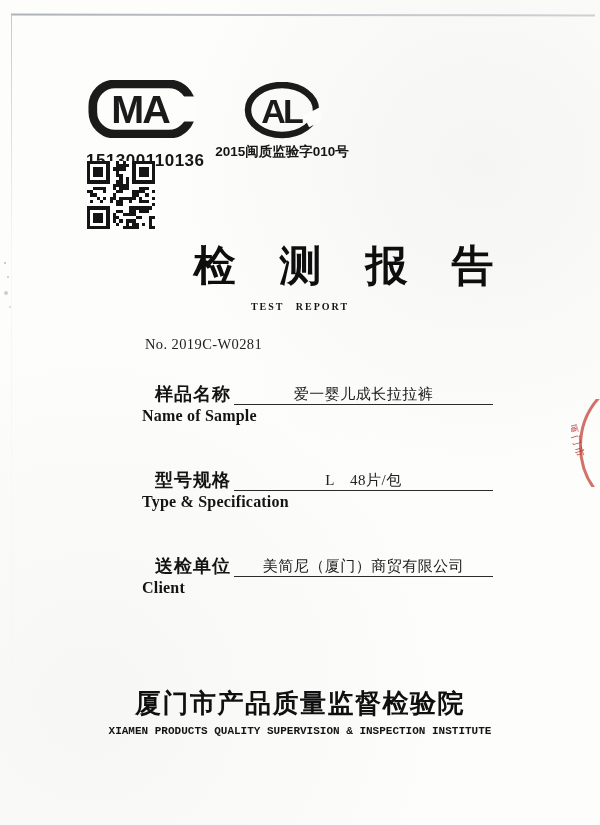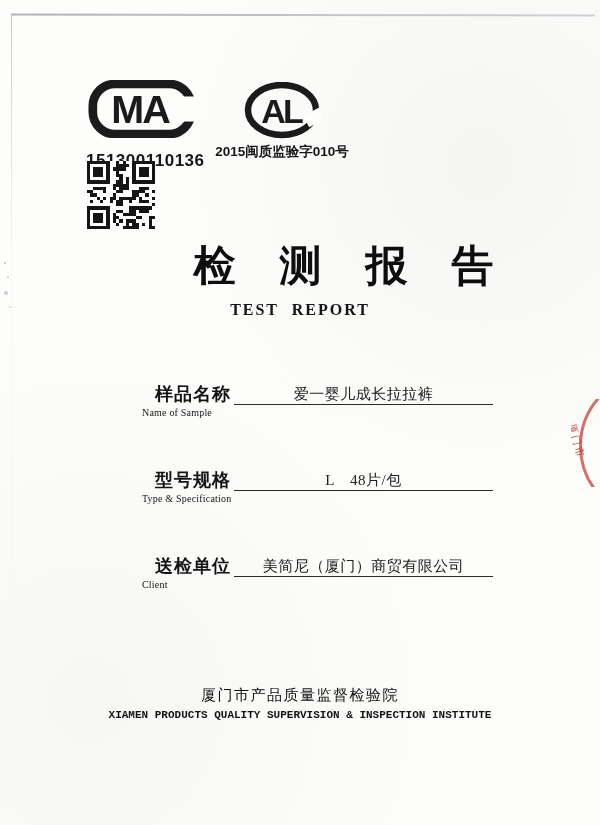--- a/index.html
+++ b/index.html
@@ -28,34 +28,34 @@
   .cal{position:absolute;left:212px;top:82px;width:140px;text-align:center;}
   .cal svg{display:block;margin:0 auto;}
   .cal-license{font-family:"Liberation Sans","DejaVu Sans",sans-serif;font-weight:bold;
     font-size:13.5px;color:#161616;margin-top:3px;white-space:nowrap;}
   .qr{position:absolute;left:87px;top:161px;width:68px;height:68px;}
   .qr svg{width:100%;height:100%;}
   
   .title{position:absolute;left:0;top:238px;width:100%;text-align:center;
     font-size:42px;font-weight:bold;color:#0e0e0e;letter-spacing:1px;white-space:nowrap;margin-left:44px;}
   .subtitle{position:absolute;left:0;top:301px;width:100%;text-align:center;
-    font-size:16px;font-weight:bold;letter-spacing:2px;word-spacing:7px;color:#151515;}
+    font-size:10px;font-weight:bold;letter-spacing:2px;word-spacing:7px;color:#151515;}
   .report-no{position:absolute;left:145px;top:336px;font-size:14.5px;letter-spacing:.4px;color:#222;}
   
   .field{position:absolute;left:142px;width:351px;}
   .f1{top:384px;} .f2{top:470px;} .f3{top:556px;}
   .field-row{display:flex;}
   .flabel{font-family:"Liberation Sans","DejaVu Sans",sans-serif;font-weight:bold;
     font-size:18px;letter-spacing:1px;color:#141414;white-space:nowrap;margin-left:13px;line-height:20px;}
   .fline{flex:1;border-bottom:1.6px solid #2b2b2b;text-align:center;margin-left:3px;line-height:19px;}
   .fvalue{font-size:15px;color:#202020;letter-spacing:.5px;white-space:nowrap;}
-  .flabel-en{font-weight:normal;font-size:10px;color:#141414;margin-top:2px;letter-spacing:.2px;}
+  .flabel-en{font-weight:bold;font-size:16px;color:#141414;margin-top:2px;letter-spacing:.2px;}
   
   .footer{position:absolute;left:0;top:686px;width:100%;text-align:center;}
-  .inst-cn{font-size:15px;font-weight:normal;letter-spacing:1.5px;color:#101010;}
+  .inst-cn{font-size:26px;font-weight:bold;letter-spacing:1.5px;color:#101010;}
   .inst-en{font-family:"Liberation Mono","DejaVu Sans Mono",monospace;font-weight:bold;
     font-size:11px;color:#141414;margin-top:4px;letter-spacing:0;}
   
   .stamp-clip{position:absolute;left:571px;top:399px;width:29px;height:88px;overflow:hidden;}
   .stamp-ring{position:absolute;left:8px;top:-27px;width:142px;height:142px;border-radius:50%;
     border:3.5px solid rgba(194,59,51,.72);}
   .stamp-text{position:absolute;left:7px;top:23px;transform:rotate(74deg);transform-origin:left top;
     font-family:"Liberation Sans","DejaVu Sans",sans-serif;
     font-size:10px;color:rgba(185,42,36,.85);letter-spacing:2px;white-space:nowrap;}
 </style>
@@ -211,20 +211,21 @@
         <rect x="12" y="20" width="1" height="1" fill="#151515"></rect>
         <rect x="13" y="20" width="1" height="1" fill="#151515"></rect>
         <rect x="14" y="20" width="1" height="1" fill="#151515"></rect>
         <rect x="15" y="20" width="1" height="1" fill="#151515"></rect>
         <rect x="19" y="20" width="1" height="1" fill="#151515"></rect>
         <rect x="20" y="20" width="1" height="1" fill="#151515"></rect>
       </svg></div>
 
   <div class="title">检　测　报　告</div>
   <div class="subtitle">TEST  REPORT</div>
+  <div class="report-no">No. 2019C-W0281</div>
 
   <div class="field f1">
     <div class="field-row">
       <span class="flabel">样品名称</span>
       <span class="fline">
         <span class="fvalue">爱一婴儿成长拉拉裤</span>
       </span>
     </div>
     <div class="flabel-en">Name of Sample</div>
   </div>

